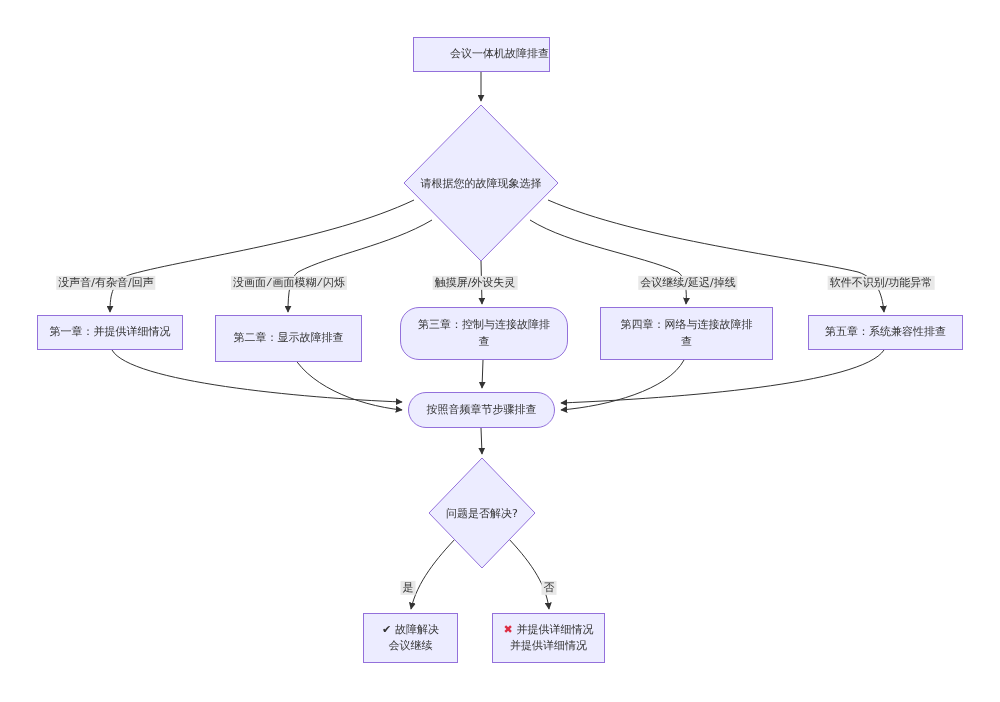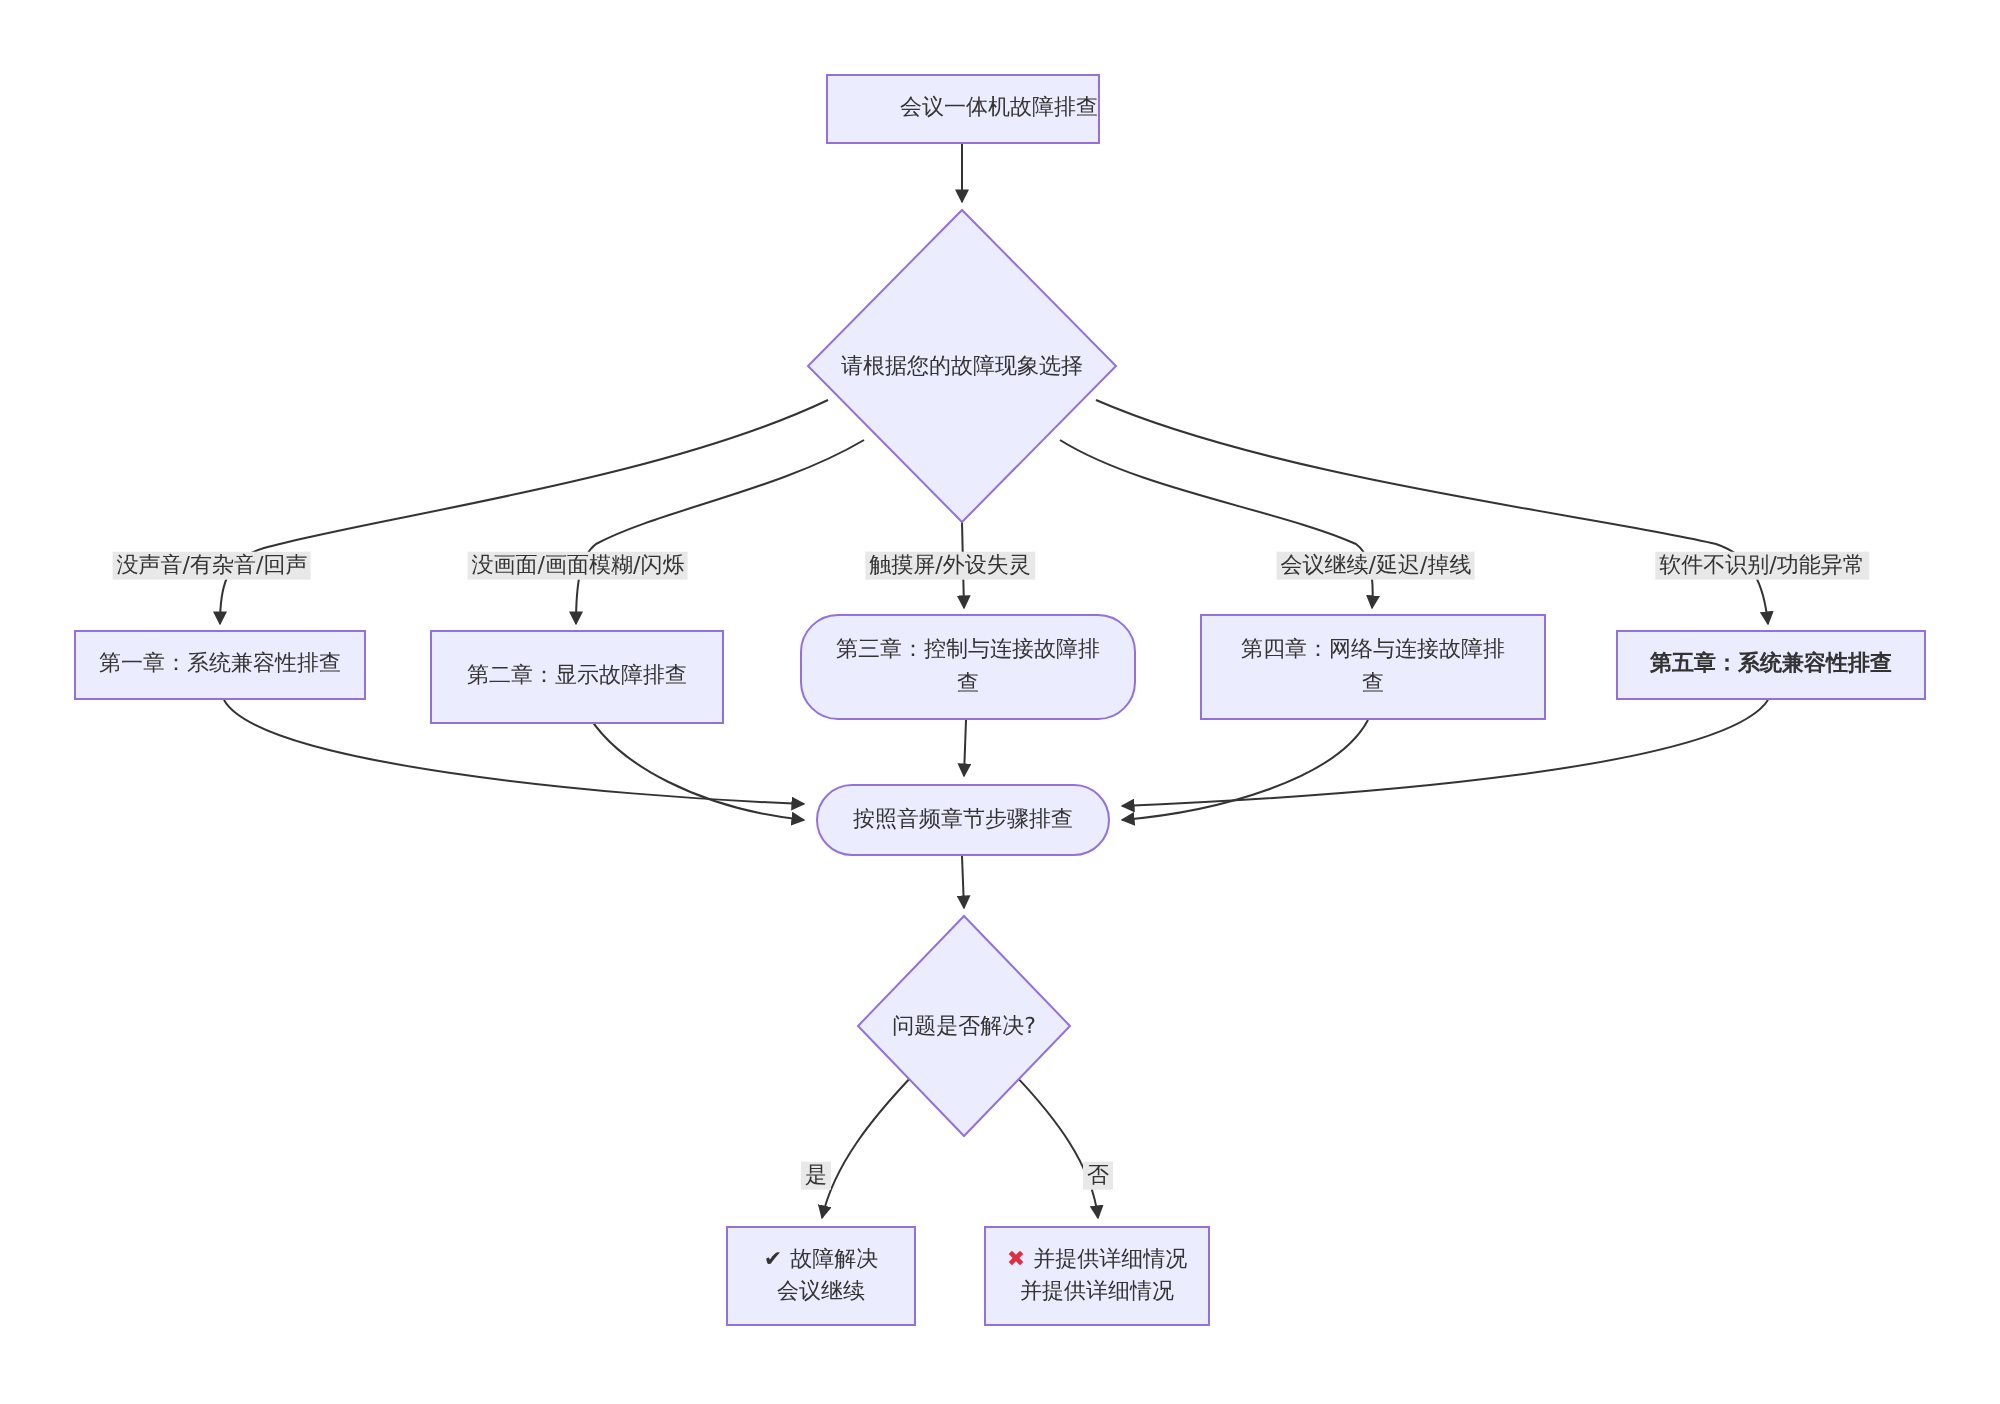--- a/index.html
+++ b/index.html
@@ -66,40 +66,40 @@
     <polygon class="diamond-shape" points="482,458 535,513 482,568 429,513"></polygon>
   </svg>
 
   <div class="node" style="left:413px;top:37px;width:137px;height:35px;align-items:flex-end;">
     <span class="line">会议一体机故障排查</span>
   </div>
 
   <div class="diamond-label" style="left:481px;top:183px;">请根据您的故障现象选择</div>
 
   <div class="edge-label" style="left:106px;top:283px;">没声音/有杂音/回声</div>
-  <div class="edge-label" style="left:289px;top:283px;">没画面/画面模糊/闪烁</div>
+  <div class="edge-label" style="left:289px;top:283px;font-family:Liberation Mono, monospace;">没画面/画面模糊/闪烁</div>
   <div class="edge-label" style="left:475px;top:283px;">触摸屏/外设失灵</div>
   <div class="edge-label" style="left:688px;top:283px;">会议继续/延迟/掉线</div>
   <div class="edge-label" style="left:881px;top:283px;">软件不识别/功能异常</div>
 
   <div class="node" style="left:37px;top:315px;width:146px;height:35px;">
-    <span class="line">第一章：系统兼容性排查</span>
+    <span class="line">第一章：并提供详细情况</span>
   </div>
   <div class="node" style="left:215px;top:315px;width:147px;height:47px;">
     <span class="line">第二章：显示故障排查</span>
   </div>
   <div class="node" style="left:400px;top:307px;width:168px;height:53px;border-radius:19px;">
     <span class="line">第三章：控制与连接故障排</span>
     <span class="line">查</span>
   </div>
   <div class="node" style="left:600px;top:307px;width:173px;height:53px;">
     <span class="line">第四章：网络与连接故障排</span>
     <span class="line">查</span>
   </div>
-  <div class="node" style="left:808px;top:315px;width:155px;height:35px;font-weight:bold;">
+  <div class="node" style="left:808px;top:315px;width:155px;height:35px;">
     <span class="line">第五章：系统兼容性排查</span>
   </div>
 
   <div class="node" style="left:408px;top:392px;width:147px;height:36px;border-radius:18px;">
     <span class="line">按照音频章节步骤排查</span>
   </div>
 
   <div class="diamond-label" style="left:482px;top:513px;">问题是否解决?</div>
 
   <div class="edge-label" style="left:408px;top:588px;">是</div>

